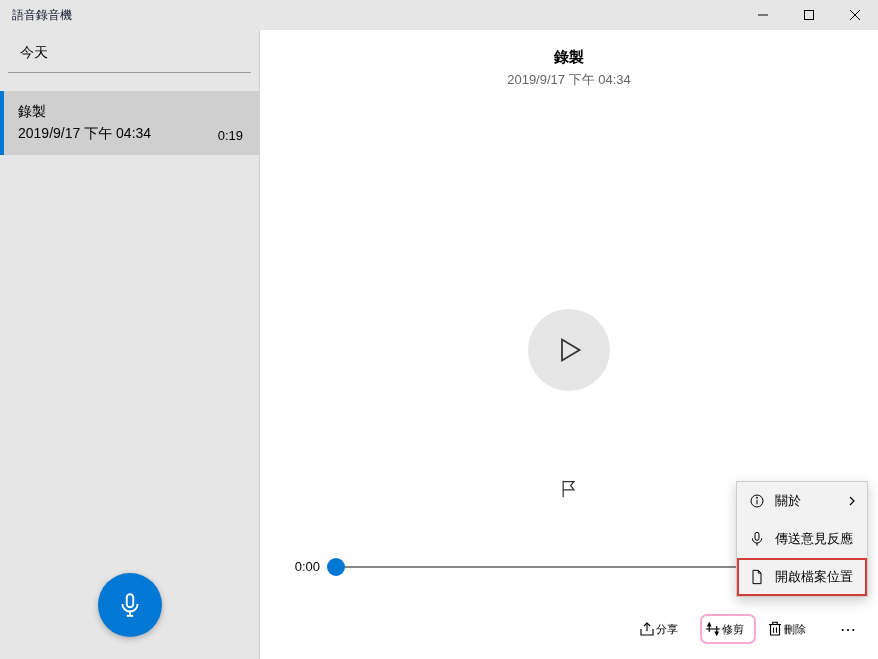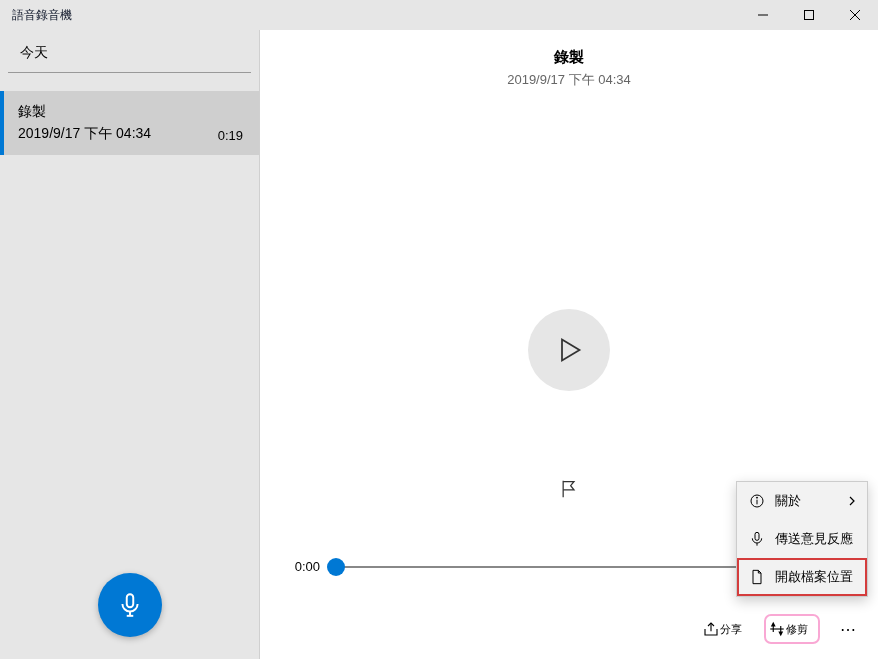--- a/index.html
+++ b/index.html
@@ -331,20 +331,32 @@
             <line x1="3" y1="12" x2="21" y2="12"></line>
             <line x1="7" y1="8" x2="7" y2="16"></line>
             <line x1="17" y1="8" x2="17" y2="16"></line>
             <polygon points="5,8 9,8 7,4" fill="#000"></polygon>
             <polygon points="15,16 19,16 17,20" fill="#000"></polygon>
           </svg>
         </div>
         <div class="toolbar-label">修剪</div>
       </div>
 
+      <div class="toolbar-btn">
+        <div class="toolbar-icon">
+          <svg width="18" height="18" viewBox="0 0 24 24" fill="none" stroke="#000" stroke-width="1.5">
+            <path d="M4 6 L20 6"></path>
+            <path d="M6 6 L6 20 L18 20 L18 6"></path>
+            <path d="M9 6 L9 3 L15 3 L15 6"></path>
+            <line x1="10" y1="10" x2="10" y2="17"></line>
+            <line x1="14" y1="10" x2="14" y2="17"></line>
+          </svg>
+        </div>
+        <div class="toolbar-label">刪除</div>
+      </div>
 
 
       <div class="more-btn">
         <span>⋯</span>
       </div>
     </div>
 
     <div class="context-menu">
       <div class="menu-item">
         <div class="menu-icon">

